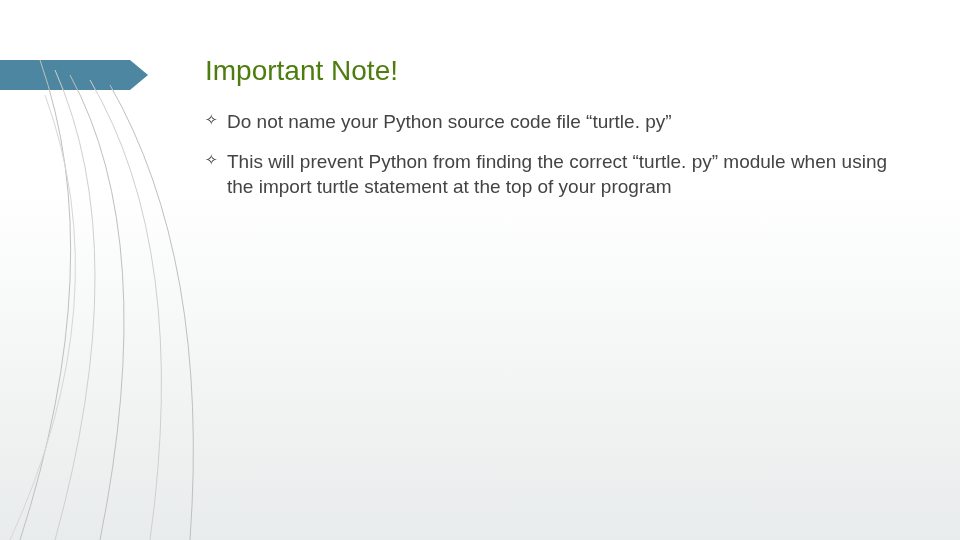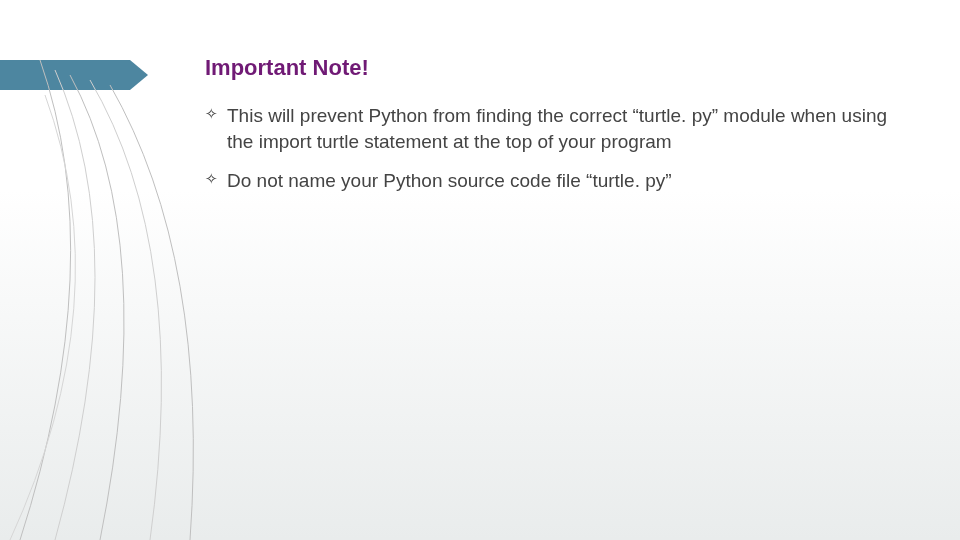--- a/index.html
+++ b/index.html
@@ -33,23 +33,23 @@
     width: 200px; height: 540px;
     pointer-events: none;
   }
   .content {
     position: absolute;
     left: 205px;
     top: 55px;
     width: 700px;
   }
   .title {
-    font-size: 22px;
-    font-weight: 700;
-    color: #701a75;
+    font-size: 28px;
+    font-weight: 400;
+    color: #4d7c0f;
     margin-bottom: 22px;
   }
   .bullets {
     list-style: none;
     color: #444;
     font-size: 19px;
     line-height: 1.35;
   }
   .bullets li {
     position: relative;
@@ -76,16 +76,16 @@
   <path d="M 55 70 Q 135 250 55 540" stroke="#cfcfcf" stroke-width="1" fill="none"></path>
   <path d="M 70 75 Q 160 240 100 540" stroke="#bfbfbf" stroke-width="1" fill="none"></path>
   <path d="M 90 80 Q 190 250 150 540" stroke="#cfcfcf" stroke-width="1" fill="none"></path>
   <path d="M 110 85 Q 210 260 190 540" stroke="#bfbfbf" stroke-width="1" fill="none"></path>
   <path d="M 45 95 Q 120 300 10 540" stroke="#d6d6d6" stroke-width="1" fill="none"></path>
 </svg>
 
 <div class="content">
   <h1 class="title">Important Note!</h1>
   <ul class="bullets">
+    <li>Do not name your Python source code file “turtle. py”</li>
     <li>This will prevent Python from finding the correct “turtle. py” module when using the import turtle statement at the top of your program</li>
-    <li>Do not name your Python source code file “turtle. py”</li>
   </ul>
 </div>
 
 </body></html>

